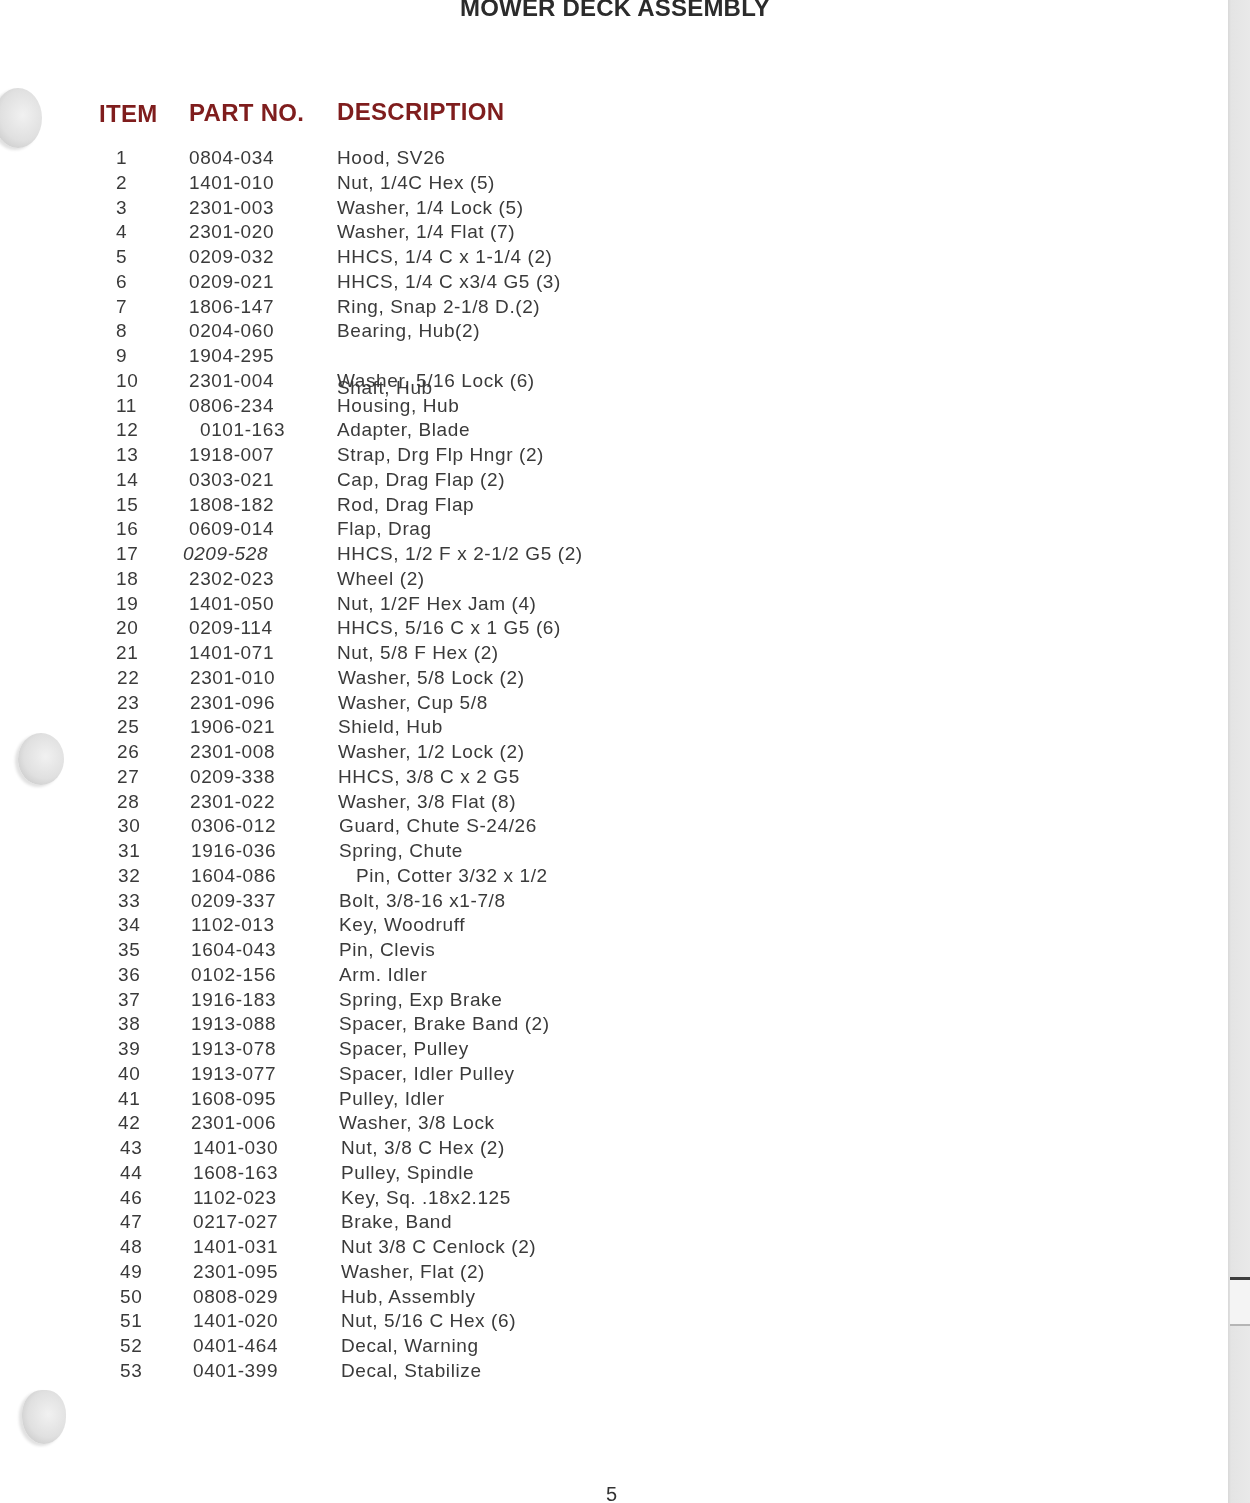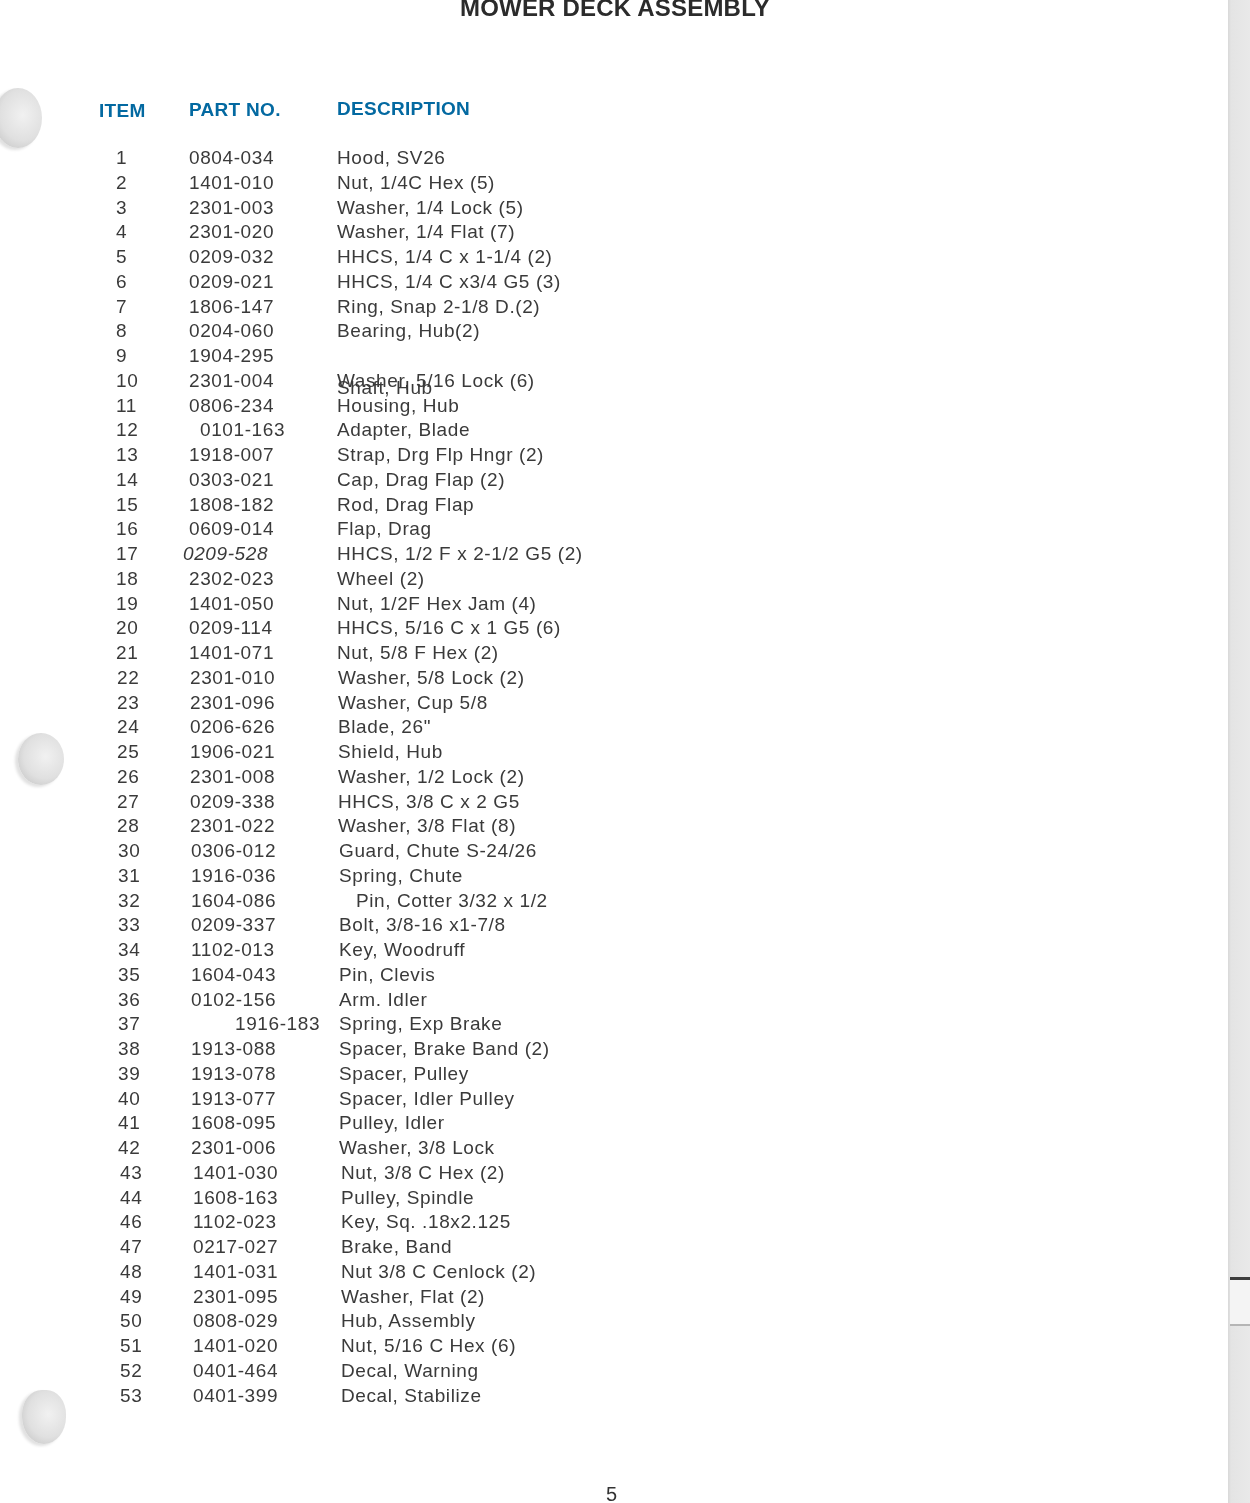--- a/index.html
+++ b/index.html
@@ -6,21 +6,21 @@
   body {
     width:1250px; height:1503px; position:relative; overflow:hidden;
     background:#ffffff; color:#2a2a2a;
     font-family: "Liberation Sans", "DejaVu Sans", sans-serif;
   }
   .page-title {
     position:absolute; top:-6px; left:0; width:1230px; text-align:center;
     font-size:24px; font-weight:bold; color:#2b2b2b; letter-spacing:0.2px;
   }
   .header-row { position:absolute; top:98px; left:0; height:24px; width:700px; }
-  .hdr { position:absolute; font-size:19px; font-weight:bold; color:#0369a1; letter-spacing:0.3px; }
+  .hdr { position:absolute; font-size:24px; font-weight:bold; color:#7f1d1d; letter-spacing:0.3px; }
   .hdr.item { left:99px; top:2px; }
   .hdr.part { left:189px; top:1px; }
   .hdr.desc { left:337px; top:0px; }
   .rows { position:absolute; top:147px; left:0; width:700px; }
   .row { position:relative; height:24.75px; font-size:19px; color:#3a3a3a; letter-spacing:0.6px; }
   .row span { position:absolute; top:0; white-space:nowrap; }
   .row .c-item { left:116px; }
   .row .c-part { left:189px; }
   .row .c-desc { left:337px; }
   .page-number {
@@ -173,25 +173,20 @@
       <span class="c-item" style="left: 117px;">22</span>
       <span class="c-part" style="left: 190px;">2301-010</span>
       <span class="c-desc" style="left: 338px;">Washer, 5/8 Lock (2)</span>
     </div>
     <div class="row">
       <span class="c-item" style="left: 117px;">23</span>
       <span class="c-part" style="left: 190px;">2301-096</span>
       <span class="c-desc" style="left: 338px;">Washer, Cup 5/8</span>
     </div>
     <div class="row">
-      <span class="c-item" style="left: 117px;">24</span>
-      <span class="c-part" style="left: 190px;">0206-626</span>
-      <span class="c-desc" style="left: 338px;">Blade, 26"</span>
-    </div>
-    <div class="row">
       <span class="c-item" style="left: 117px;">25</span>
       <span class="c-part" style="left: 190px;">1906-021</span>
       <span class="c-desc" style="left: 338px;">Shield, Hub</span>
     </div>
     <div class="row">
       <span class="c-item" style="left: 117px;">26</span>
       <span class="c-part" style="left: 190px;">2301-008</span>
       <span class="c-desc" style="left: 338px;">Washer, 1/2 Lock (2)</span>
     </div>
     <div class="row">
@@ -234,21 +229,21 @@
       <span class="c-part" style="left: 191px;">1604-043</span>
       <span class="c-desc" style="left: 339px;">Pin, Clevis</span>
     </div>
     <div class="row">
       <span class="c-item" style="left: 118px;">36</span>
       <span class="c-part" style="left: 191px;">0102-156</span>
       <span class="c-desc" style="left: 339px;">Arm. Idler</span>
     </div>
     <div class="row">
       <span class="c-item" style="left: 118px;">37</span>
-      <span class="c-part" style="left: 191px; margin-left: 44px;">1916-183</span>
+      <span class="c-part" style="left: 191px;">1916-183</span>
       <span class="c-desc" style="left: 339px;">Spring, Exp Brake</span>
     </div>
     <div class="row">
       <span class="c-item" style="left: 118px;">38</span>
       <span class="c-part" style="left: 191px;">1913-088</span>
       <span class="c-desc" style="left: 339px;">Spacer, Brake Band (2)</span>
     </div>
     <div class="row">
       <span class="c-item" style="left: 118px;">39</span>
       <span class="c-part" style="left: 191px;">1913-078</span>

